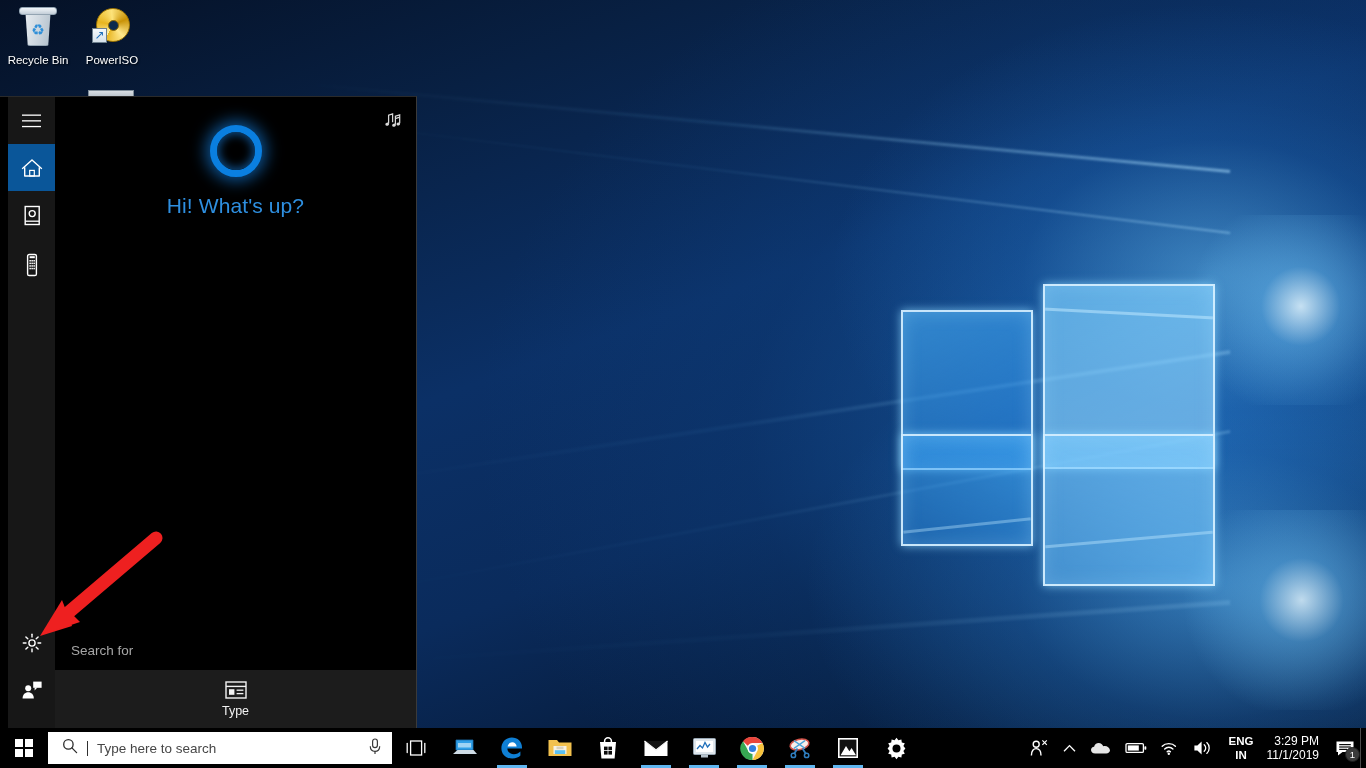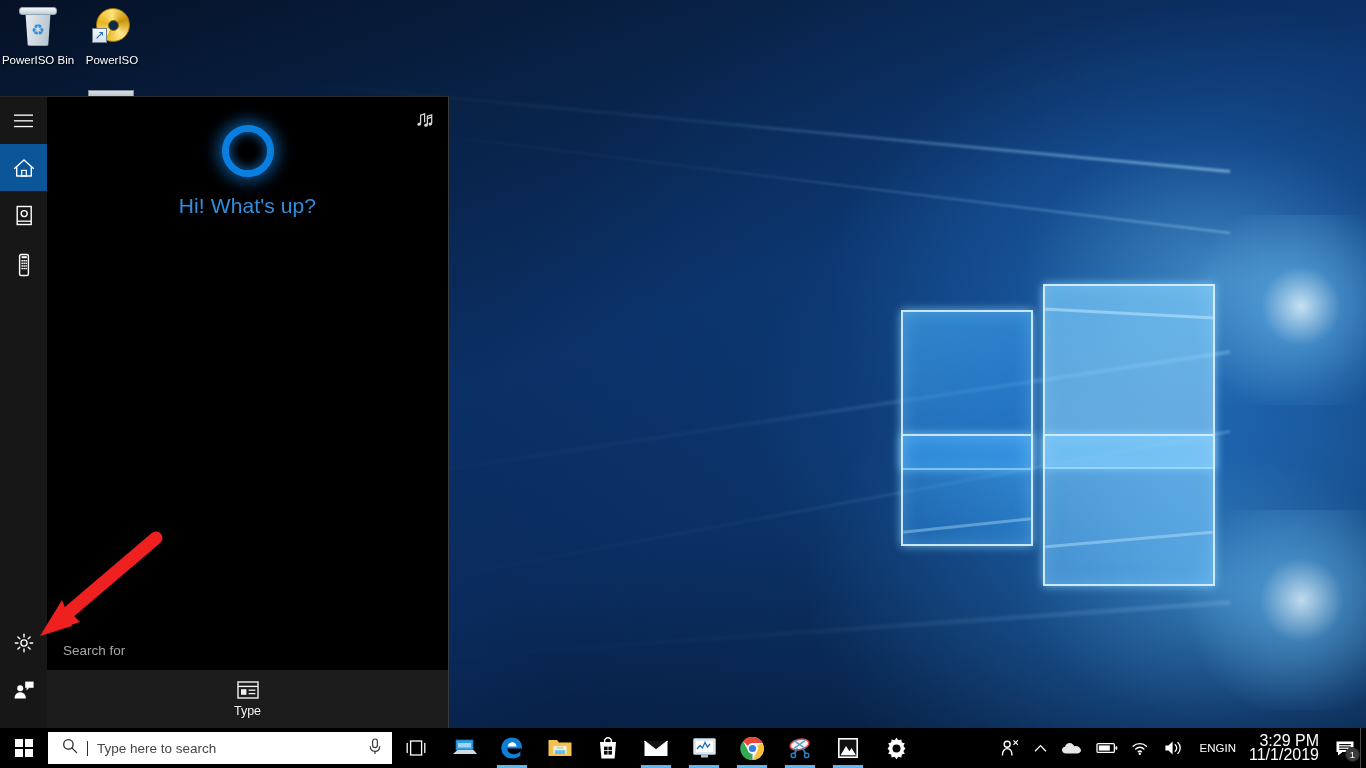--- a/index.html
+++ b/index.html
@@ -101,25 +101,26 @@
   }
   
   .hidden-icon {
     position: absolute; left: 88px; top: 90px; width: 46px; height: 12px;
     background: linear-gradient(180deg,#d9dee3,#9aa7b2);
     border: 1px solid #7f8d99; border-bottom: none;
   }
 
   
   .cortana-panel {
-    position: absolute; left: 0; top: 96px; width: 449px; height: 633px;
+    position: absolute; left: 0; top: 96px; width: 417px; height: 633px;
     background: #000;
     border-right: 1px solid #3a3a3a;
     border-top: 1px solid #2a2a2a;
     display: flex;
+    padding-left: 8px;
   }
   .rail {
     width: 47px; height: 100%;
     background: #171717;
     display: flex; flex-direction: column; align-items: center;
     position: relative;
   }
   .rail-btn {
     width: 47px; height: 47px;
     display: flex; align-items: center; justify-content: center;
@@ -201,26 +202,26 @@
     display: flex; align-items: center; justify-content: center; cursor: default;
   }
   .task-item .indicator {
     position: absolute; bottom: 0; left: 9px; width: 30px; height: 3px;
     background: #60b6f0;
   }
 
   .tray { margin-left: auto; display: flex; align-items: center; height: 40px; color: #ffffff; }
   .tray-item { padding: 0 7px; height: 40px; display: flex; align-items: center; justify-content: center; cursor: default; }
   .tray-lang {
-    display: flex; flex-direction: row; align-items: center; justify-content: center;
-    font-size: 11.5px; line-height: 14px; padding: 0 9px; height: 40px; cursor: default;
+    display: flex; flex-direction: column; align-items: center; justify-content: center;
+    font-size: 11.5px; line-height: 14px; padding: 0 9px; height: 40px; cursor: default; font-weight: bold;
   }
   .tray-clock {
     display: flex; flex-direction: column; align-items: flex-end; justify-content: center;
-    font-size: 16px; line-height: 14px; padding: 0 11px 0 4px; height: 36px; cursor: default;
+    font-size: 12px; line-height: 14px; padding: 0 11px 0 4px; height: 36px; cursor: default;
   }
   .tray-action {
     width: 30px; height: 40px; position: relative; display: flex; align-items: center; justify-content: center;
     cursor: default;
   }
   .notif-badge {
     position: absolute; right: 0px; bottom: 6px;
     width: 15px; height: 15px; border-radius: 50%;
     background: #3b3b3b; color: #fff; font-size: 9.5px;
     display: flex; align-items: center; justify-content: center;
@@ -255,21 +256,21 @@
       </div>
     </div>
   </div>
 
   <div class="desk-icon" style="left:0px; top:4px;">
     <div class="glyph">
       <div class="bin-body"></div>
       <div class="bin-lid"></div>
       <div class="bin-recycle">♻</div>
     </div>
-    <div>PowerISO Bin</div>
+    <div>Recycle Bin</div>
   </div>
 
   <div class="desk-icon" style="left:74px; top:4px;">
     <div class="glyph">
       <div class="iso-disc"></div>
       <div class="iso-hole"></div>
       <div class="iso-shortcut">↗</div>
     </div>
     <div>PowerISO</div>
   </div>

